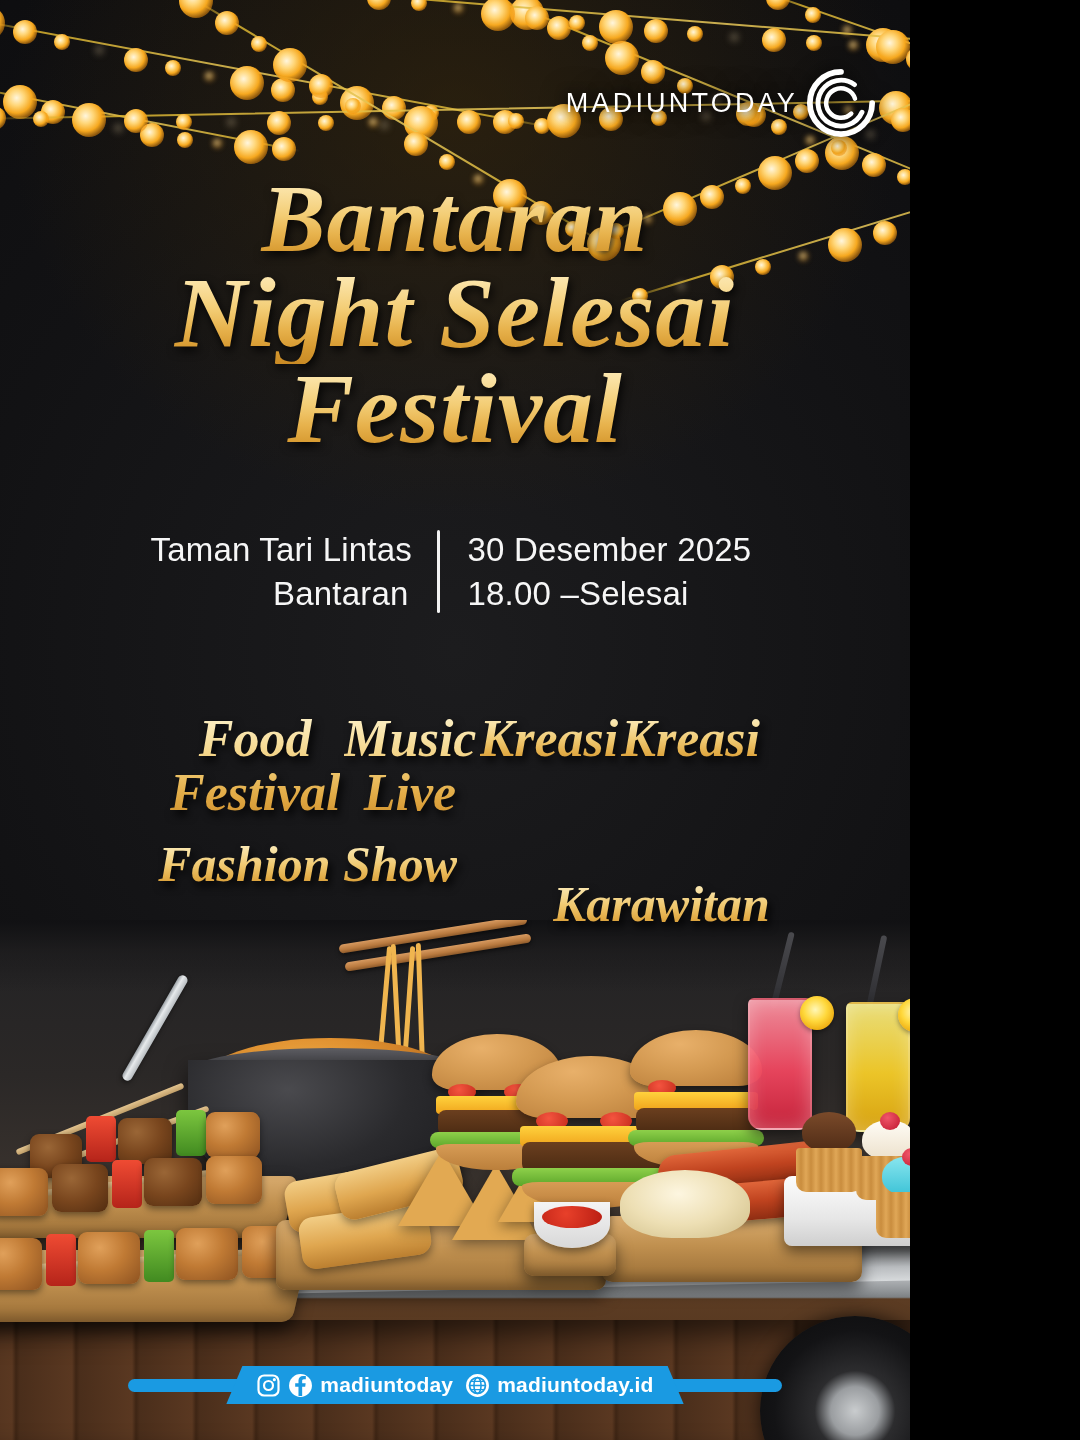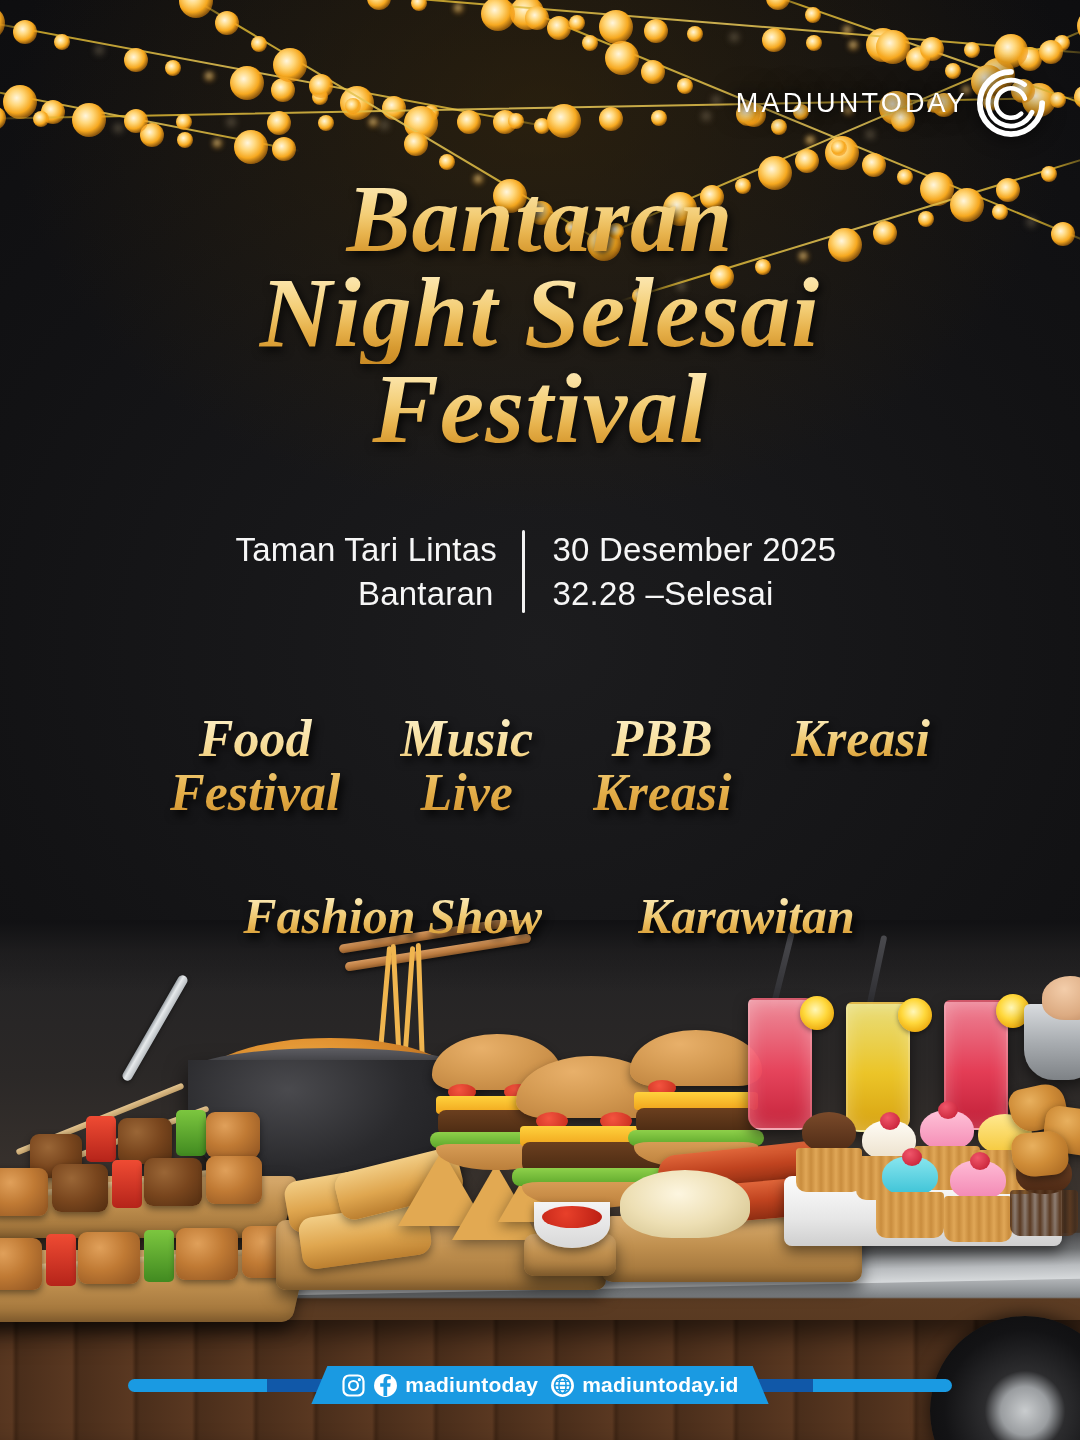--- a/index.html
+++ b/index.html
@@ -3,21 +3,21 @@
 <meta charset="utf-8">
 <style>
   * { margin:0; padding:0; box-sizing:border-box; }
   html, body { background:#000; }
   body {
     width:1080px; height:1440px;
     font-family:"Liberation Sans", sans-serif;
     overflow:hidden; position:relative;
   }
   .poster {
-    position:relative; width:1080px; height:1440px;
+    position:relative; width:910px; height:1440px;
     background:#6d28d9; overflow:hidden;
   }
 
   
   .bg-base {
     position:absolute; inset:0;
     background:
       radial-gradient(ellipse 70% 40% at 50% 8%, rgba(60,42,10,0.55) 0%, rgba(17,17,19,0) 70%),
       radial-gradient(ellipse 90% 60% at 50% 45%, #1c1c1e 0%, #121214 60%, #0d0d0f 100%);
   }
@@ -90,21 +90,21 @@
   }
   .attr-row1 {
     position:absolute; left:170px; right:150px; top:712px; z-index:5;
     display:flex; justify-content:space-between; align-items:flex-start;
   }
   .attr-item { text-align:center; font-size:52px; }
   .attr-item .l { display:block; white-space:nowrap; }
 
   .attr-row2 {
     position:absolute; left:18px; right:0; top:838px; z-index:5;
-    display:flex; justify-content:center; align-items:flex-end; gap:96px;margin-top:12px;
+    display:flex; justify-content:center; align-items:flex-start; gap:96px;
   }
   .attr-fashion { font-size:50px; text-align:center; }
   .attr-fashion .l { display:block; white-space:nowrap; }
   .attr-karawitan { font-size:50px; white-space:nowrap; margin-top:40px; }
 
   
   .food {
     position:absolute; left:0; right:0; bottom:0; height:520px; z-index:3;
     background:linear-gradient(180deg, rgba(17,17,19,1) 0%, rgba(24,23,24,.55) 6%, rgba(30,28,28,0) 14%, rgba(0,0,0,0) 100%),
                linear-gradient(180deg,#222224 0%,#2b2827 30%,#3a332e 52%,#4b3a2c 70%,#3a2a1e 100%);
@@ -393,36 +393,35 @@
   </div>
 
   <div class="info-row">
     <div class="info-col left">
       <div class="info-text">Taman Tari Lintas</div>
       <div class="info-text">Bantaran</div>
     </div>
     <div class="info-divider"></div>
     <div class="info-col right">
       <div class="info-text">30 Desember 2025</div>
-      <div class="info-text">32.28 –Selesai</div>
+      <div class="info-text">18.00 –Selesai</div>
     </div>
   </div>
 
 
   <div class="attr-row1">
     <div class="attr-item gold-ital">
       <span class="l">Food</span>
       <span class="l">Festival</span>
     </div>
     <div class="attr-item gold-ital">
       <span class="l">Music</span>
       <span class="l">Live</span>
     </div>
     <div class="attr-item gold-ital">
-      <span class="l">PBB</span>
       <span class="l">Kreasi</span>
     </div>
     <div class="attr-item gold-ital">
       <span class="l">Kreasi</span>
     </div>
   </div>
 
   <div class="attr-row2">
     <div class="attr-fashion gold-ital">
       <span class="l">Fashion Show</span>

